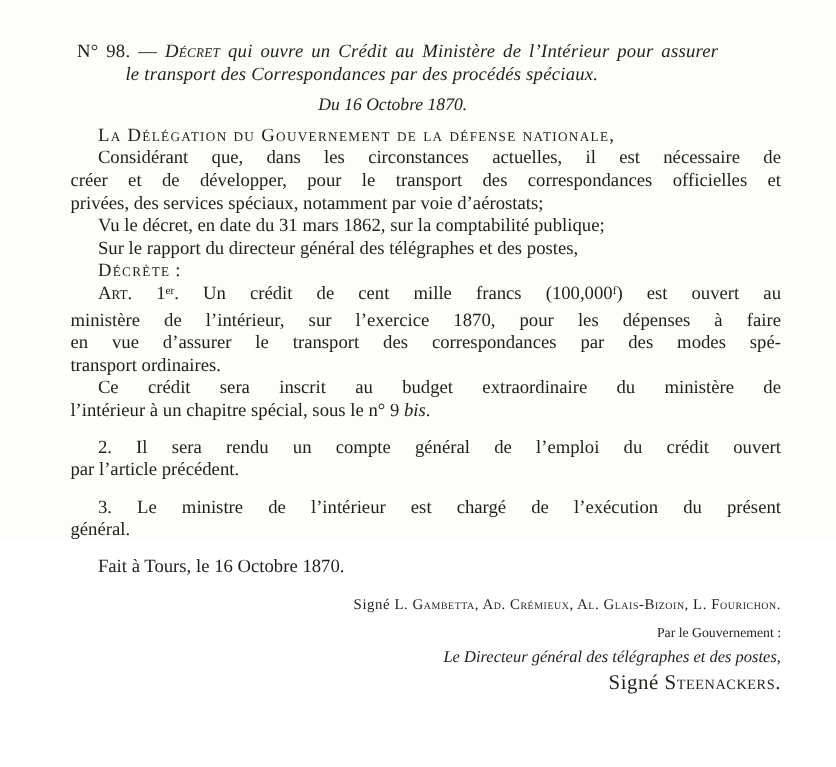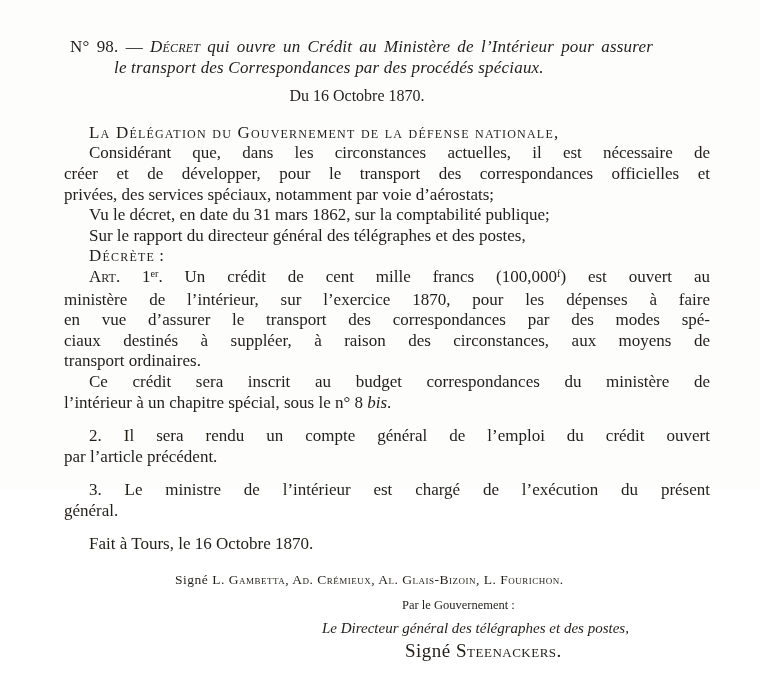--- a/index.html
+++ b/index.html
@@ -18,34 +18,34 @@
   .line { line-height: 20.6px; font-size: 17px; }
   .block { margin: 0; }
 
   
   .heading .line { font-style: italic; letter-spacing: 0.2px; }
   .heading .h1 { margin-left: 6px; margin-right: 57px; text-align: justify; text-align-last: justify; }
   .heading .h2 { margin-left: 50px; }
   .rm { font-style: normal; }
 
   
-  .date-block { margin-top: 8px; margin-bottom: 16px; }
+  .date-block { margin-top: 8px; margin-bottom: 6px; font-style: italic; }
   .date-block .line { text-align: center; margin-right: 60px; font-size: 16px; }
 
   
   .ind { text-indent: 25px; }
   .just { text-align: justify; text-align-last: justify; }
   .sc { font-variant: small-caps; }
   .spread { letter-spacing: 1.2px; }
   .it { font-style: italic; }
   .sup { font-size: 60%; position: relative; top: -0.45em; letter-spacing: 0; }
   .mt4 { margin-top: 13px; }
 
   
-  .sigs .line { line-height: 17px; }
+  .sigs .line { line-height: 17px; text-align: right; }
   .sig-main { margin-left: 111px; margin-top: 16px; font-size: 13.5px; letter-spacing: 0.5px; }
   .sig-gov  { margin-left: 338px; margin-top: 9px;  font-size: 12.5px; }
   .sig-dir  { margin-left: 258px; margin-top: 6px;  font-size: 15px; font-style: italic; }
   .sig-steen{ margin-left: 341px; margin-top: 5px;  font-size: 19px; letter-spacing: 0.5px; }
 </style>
 </head>
 <body>
 
 <div class="page" style="background: rgb(253, 253, 251); color: rgb(33, 30, 26);">
   <div id="doc" class="doc">
@@ -62,24 +62,23 @@
         <div class="line just"><span>créer et de développer, pour le transport des correspondances officielles et</span></div>
         <div class="line"><span>privées, des services spéciaux, notamment par voie d’aérostats;</span></div>
         <div class="line ind"><span>Vu le décret, en date du 31 mars 1862, sur la comptabilité publique;</span></div>
         <div class="line ind"><span>Sur le rapport du directeur général des télégraphes et des postes,</span></div>
         <div class="line ind"><span class="sc spread">Décrète</span><span> :</span></div>
       </div>
       <div class="block body">
         <div class="line ind just"><span class="sc">Art.</span><span> 1</span><span class="sup">er</span><span>. Un crédit de cent mille francs (100,000</span><span class="sup">f</span><span>) est ouvert au</span></div>
         <div class="line just"><span>ministère de l’intérieur, sur l’exercice 1870, pour les dépenses à faire</span></div>
         <div class="line just"><span>en vue d’assurer le transport des correspondances par des modes spé-</span></div>
-        <div class="line just"><span>ciaux destinés à suppléer, à raison des circonstances, aux moyens de</span></div>
         <div class="line"><span>transport ordinaires.</span></div>
-        <div class="line ind just"><span>Ce crédit sera inscrit au budget correspondances du ministère de</span></div>
-        <div class="line"><span>l’intérieur à un chapitre spécial, sous le n° 8 </span><span class="it">bis</span><span>.</span></div>
+        <div class="line ind just"><span>Ce crédit sera inscrit au budget extraordinaire du ministère de</span></div>
+        <div class="line"><span>l’intérieur à un chapitre spécial, sous le n° 9 </span><span class="it">bis</span><span>.</span></div>
       </div>
       <div class="block body mt4">
         <div class="line ind just"><span>2. Il sera rendu un compte général de l’emploi du crédit ouvert</span></div>
         <div class="line"><span>par l’article précédent.</span></div>
       </div>
       <div class="block body mt4">
         <div class="line ind just"><span>3. Le ministre de l’intérieur est chargé de l’exécution du présent</span></div>
         <div class="line"><span>général.</span></div>
       </div>
       <div class="block body mt4">

